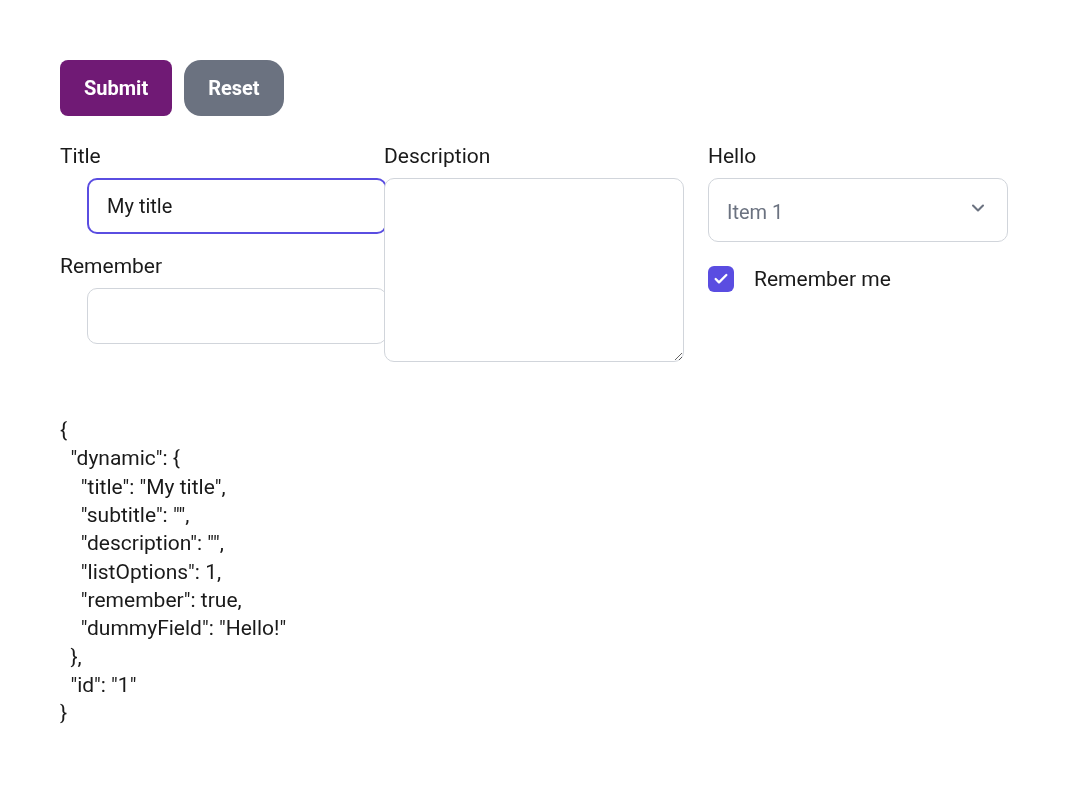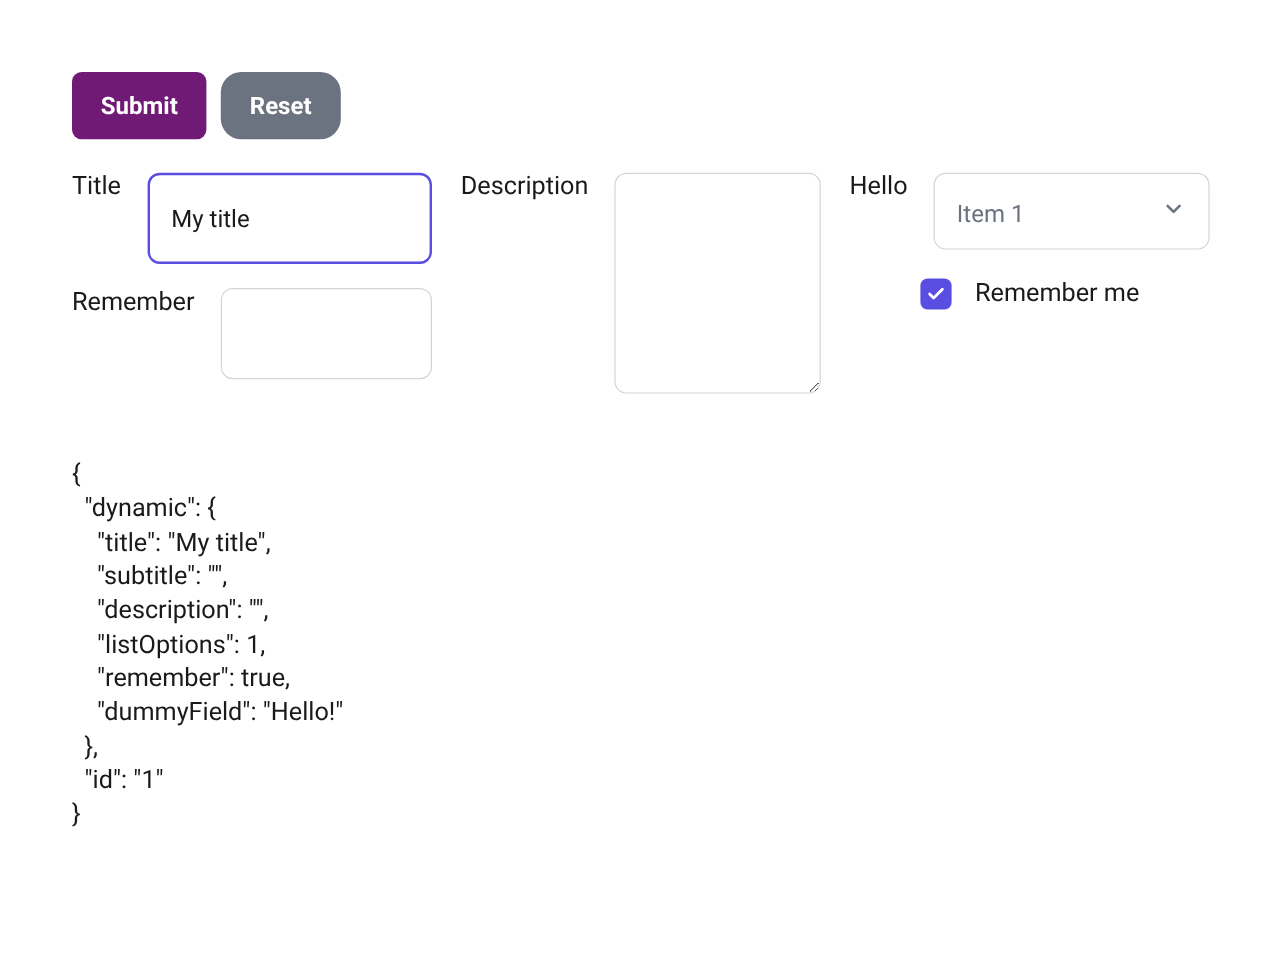--- a/index.html
+++ b/index.html
@@ -42,38 +42,39 @@
       gap: 24px;
       align-items: start;
     }
     .col {
       display: flex;
       flex-direction: column;
       gap: 20px;
     }
     .field {
       display: flex;
-      flex-direction: row;
-      gap: 22px;
+      flex-direction: column;
+      gap: 10px;
     }
     .label {
       font-size: 21px;
       font-weight: 400;
       color: #1a1a1a;
     }
     .text-input {
       width: 100%;
-      height: 76px;
+      height: 56px;
       padding: 0 18px;
       border: 1px solid #d1d5db;
       border-radius: 10px;
       font-size: 20px;
       font-family: inherit;
       color: #1a1a1a;
       background: #fff;
+      margin-left: 27px;
     }
     .text-input.focused {
       border: 2px solid #5a4de1;
       outline: none;
     }
     .text-input::placeholder {
       color: #6b7280;
     }
     .textarea {
       width: 100%;
@@ -110,21 +111,20 @@
       top: 50%;
       transform: translateY(-50%);
       pointer-events: none;
       color: #6b7280;
     }
     .checkbox-row {
       display: flex;
       align-items: center;
       gap: 20px;
       margin-top: 4px;
-      justify-content: center;
     }
     .checkbox {
       width: 26px;
       height: 26px;
       border-radius: 6px;
       background: #5a4de1;
       display: flex;
       align-items: center;
       justify-content: center;
       cursor: pointer;

